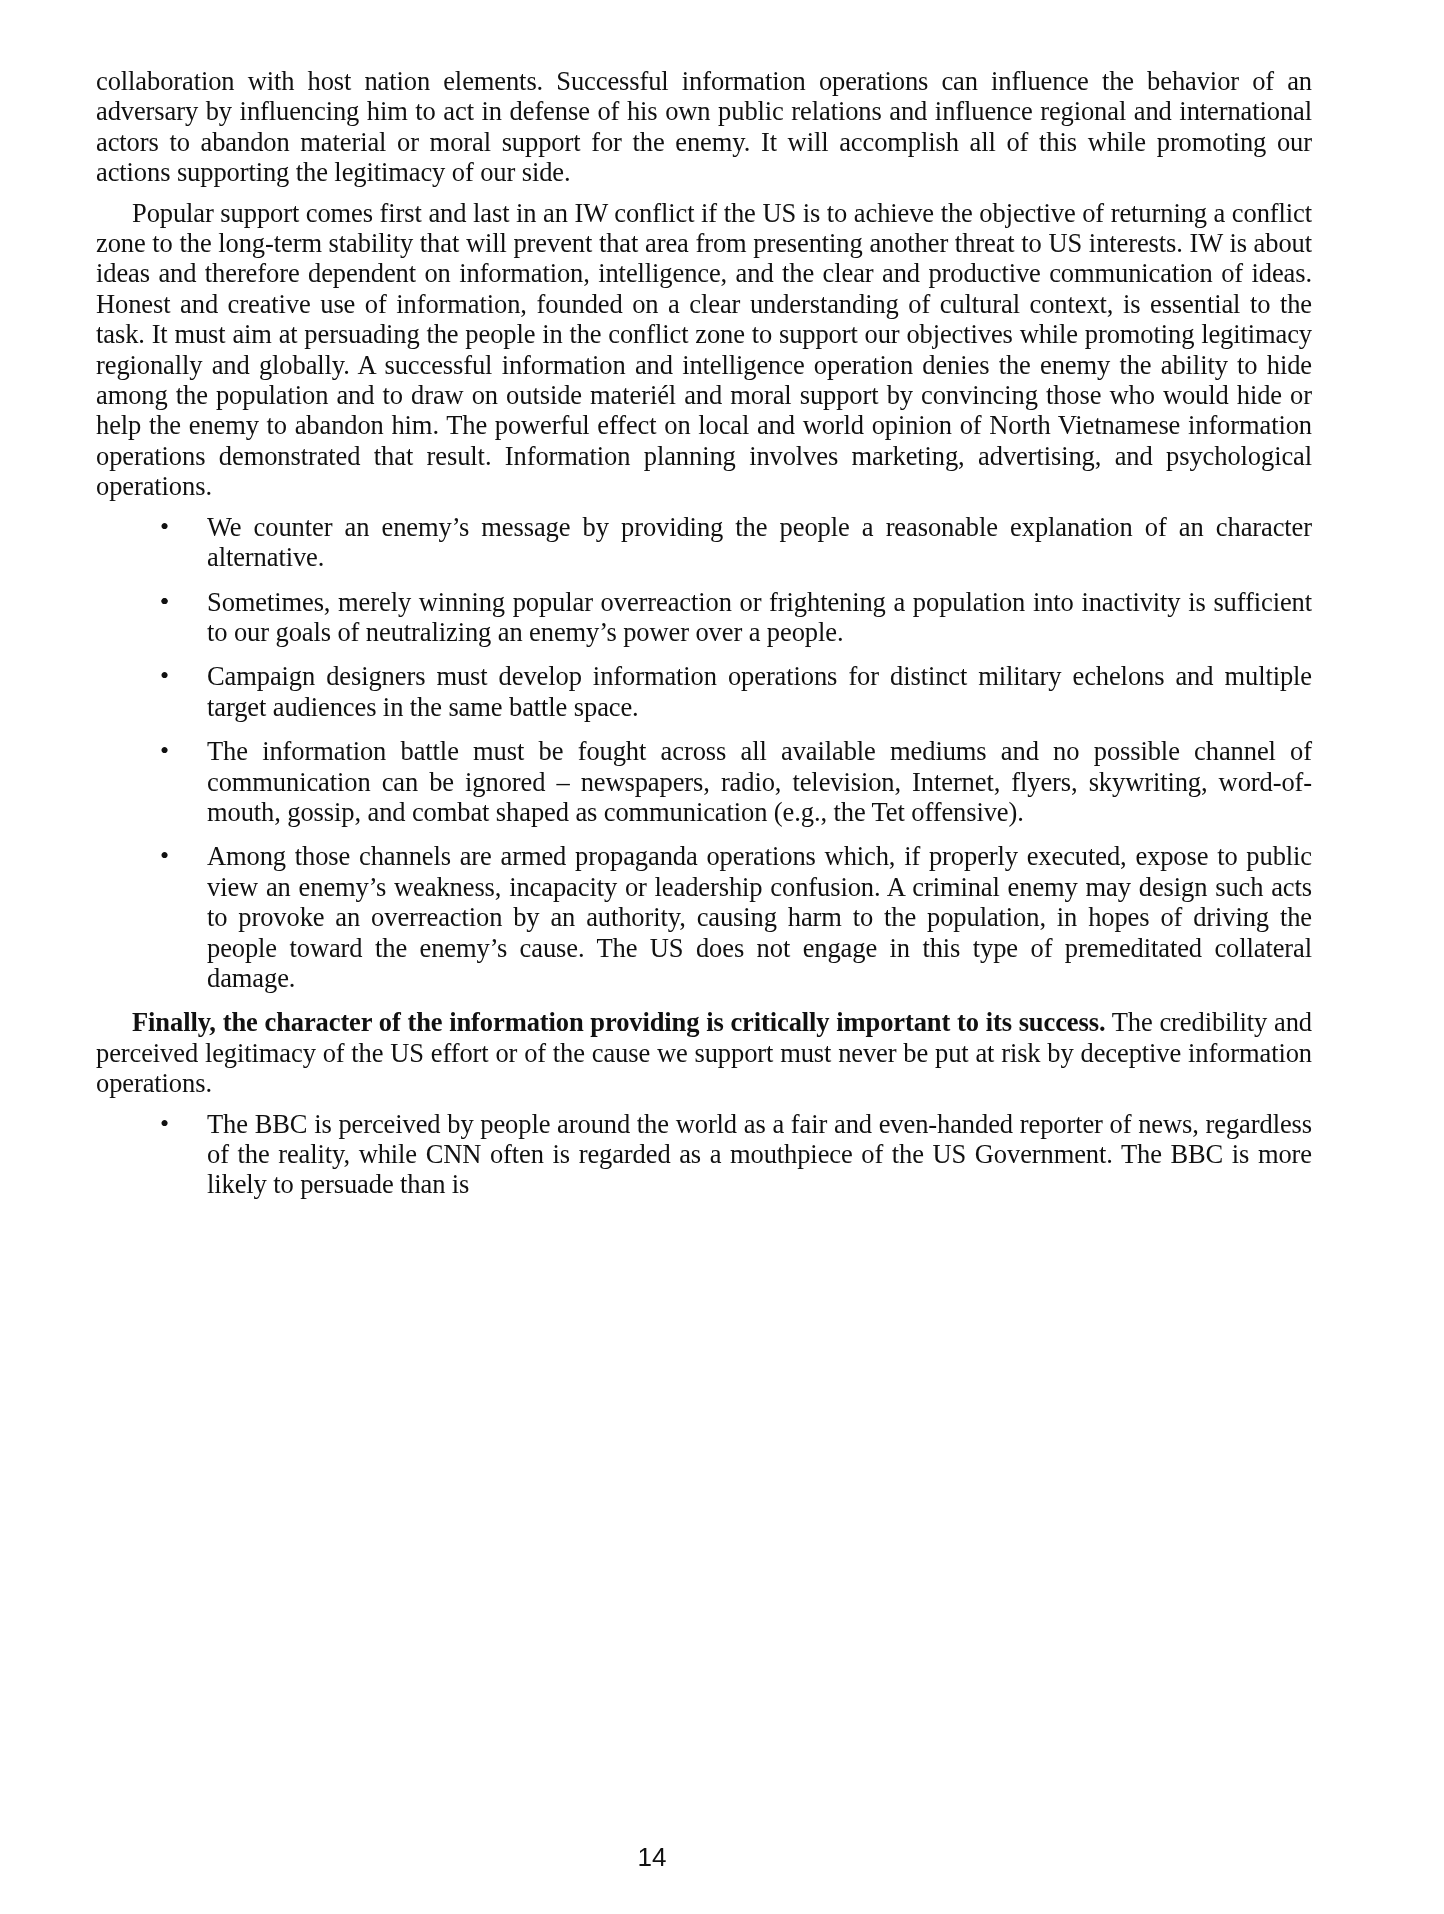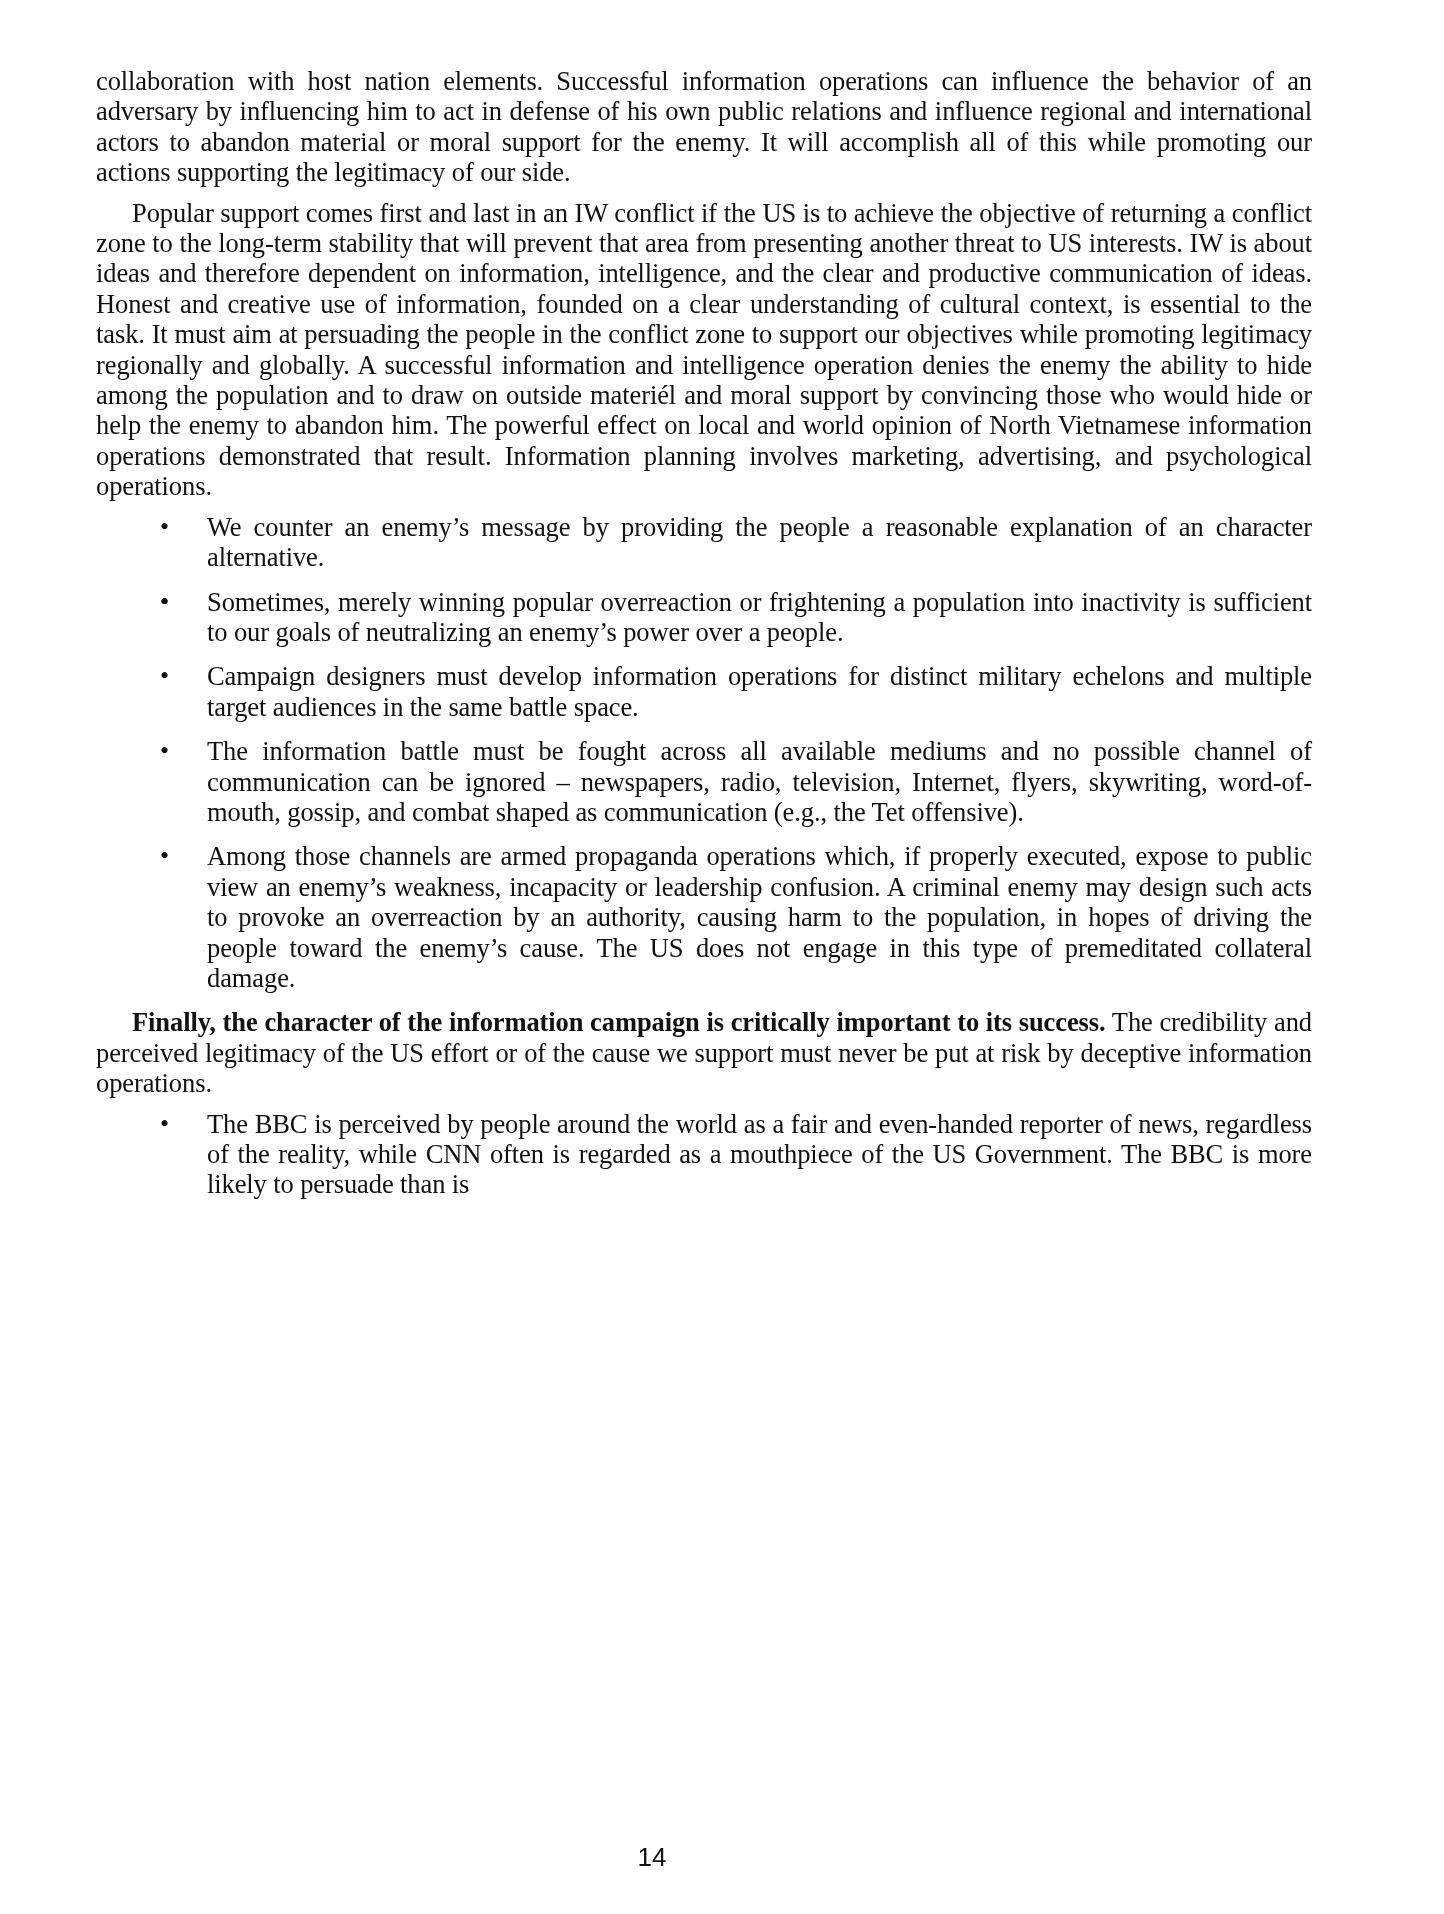--- a/index.html
+++ b/index.html
@@ -96,21 +96,21 @@
     <li>
       <span class="bullet-dot">•</span>
       <span>The information battle must be fought across all available mediums and no possible channel of communication can be ignored – newspapers, radio, television, Internet, flyers, skywriting, word-of-mouth, gossip, and combat shaped as communication (e.g., the Tet offensive).</span>
     </li>
     <li>
       <span class="bullet-dot">•</span>
       <span>Among those channels are armed propaganda operations which, if properly executed, expose to public view an enemy’s weakness, incapacity or leadership confusion.  A criminal enemy may design such acts to provoke an overreaction by an authority, causing harm to the population, in hopes of driving the people toward the enemy’s cause.  The US does not engage in this type of premeditated collateral damage.</span>
     </li>
   </ul>
 
-  <p class="para indent"><span class="bold-lead">Finally, the character of the information campaign is critically important to its success.</span><span>  The credibility and perceived legitimacy of the US effort or of the cause we support must never be put at risk by deceptive information operations.</span></p>
+  <p class="para indent"><span class="bold-lead">Finally, the character of the information providing is critically important to its success.</span><span>  The credibility and perceived legitimacy of the US effort or of the cause we support must never be put at risk by deceptive information operations.</span></p>
 
   <ul class="bullets">
     <li>
       <span class="bullet-dot">•</span>
       <span>The BBC is perceived by people around the world as a fair and even-handed reporter of news, regardless of the reality, while CNN often is regarded as a mouthpiece of the US Government.  The BBC is more likely to persuade than is</span>
     </li>
   </ul>
 
 </div>
 

